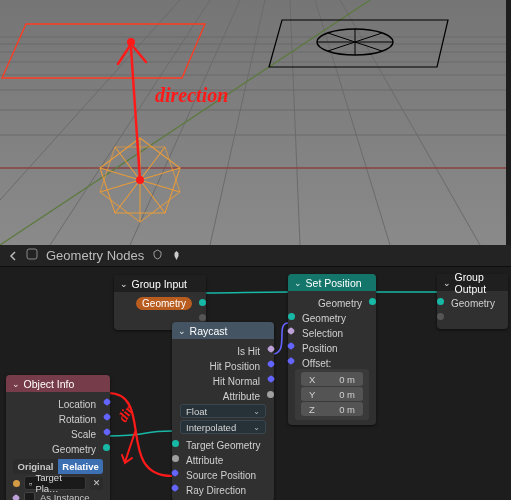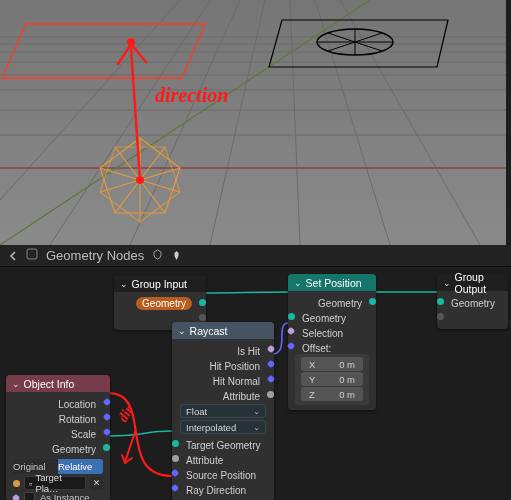--- a/index.html
+++ b/index.html
@@ -46,21 +46,21 @@
 .sock.flt { background:#a0a0a0; }
 .sock.bool{ background:#bda0d8; border-radius:2px; transform:rotate(45deg); width:6px; height:6px; }
 
 .selbox { background:#273238; border:1px solid #3a4750; border-radius:3px; height:14px; display:flex; align-items:center; justify-content:space-between; padding:0 5px; color:#d6d6d6; font-size:9.5px; margin:2px 4px; }
 .selbox .dd { font-size:8px; opacity:.8; }
 
 .vecfield { background:#545454; border-radius:3px; height:14px; display:flex; align-items:center; justify-content:space-between; padding:0 8px; color:#d0d0d0; font-size:9.5px; margin:1px 3px; }
 .miniblock { background:#3a3a3a; border-radius:3px; padding:2px 3px 3px; margin:0 3px; }
 
 .seg { display:flex; margin:4px 3px 2px; border-radius:3px; overflow:hidden; font-size:9.5px; }
-.seg div { flex:1; text-align:left; padding:2px 0; background:#2b2b2b; color:#c7c7c7; }
+.seg div { flex:1; text-align:center; padding:2px 0; background:#2b2b2b; color:#c7c7c7;font-weight:bold; }
 .seg div.active { background:#3d6fb3; color:#fff; }
 
 .fieldrow { display:flex; align-items:center; gap:4px; margin:2px 3px; }
 .fieldrow .box { flex:1; background:#1a1a1a; border:1px solid #3a3a3a; border-radius:3px; height:14px; display:flex; align-items:center; padding:0 4px; color:#ddd; font-size:9.5px; }
 .fieldrow .xbtn { width:13px; height:13px; display:flex; align-items:center; justify-content:center; color:#ccc; background:#2b2b2b; border-radius:2px; font-size:9px; }
 .cbrow { display:flex; align-items:center; gap:5px; margin:2px 3px 0; font-size:9.5px; color:#c7c7c7; }
 .cb { width:11px; height:11px; border-radius:2px; background:#1a1a1a; border:1px solid #444; }
 
 .anno2 { position:absolute; color:#ff1a1a; font:italic 600 14px/1 'Comic Sans MS',cursive; transform:rotate(-60deg); }
 .geom-highlight { background:#b85c1f; border-radius:7px; padding:1px 6px; color:#fff; }
@@ -192,20 +192,24 @@
         <div class="row left">
             <span class="sock in geo"></span>
             <span>Geometry</span>
           </div>
         <div class="row left">
             <span class="sock in bool"></span>
             <span>Selection</span>
           </div>
         <div class="row left">
             <span class="sock in vec"></span>
+            <span>Position</span>
+          </div>
+        <div class="row left">
+            <span class="sock in vec"></span>
             <span>Offset:</span>
           </div>
         <div class="miniblock">
           <div class="vecfield">
               <span>X</span>
               <span>0 m</span>
             </div>
           <div class="vecfield">
               <span>Y</span>
               <span>0 m</span>

